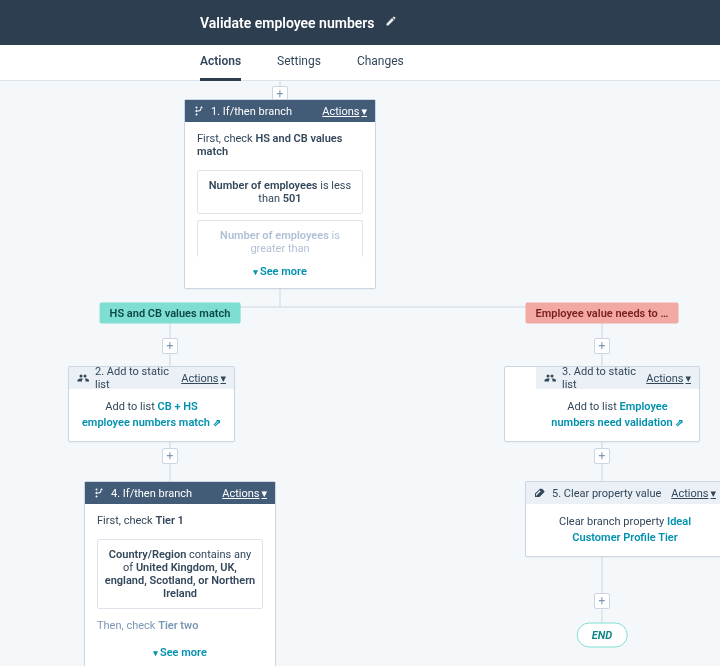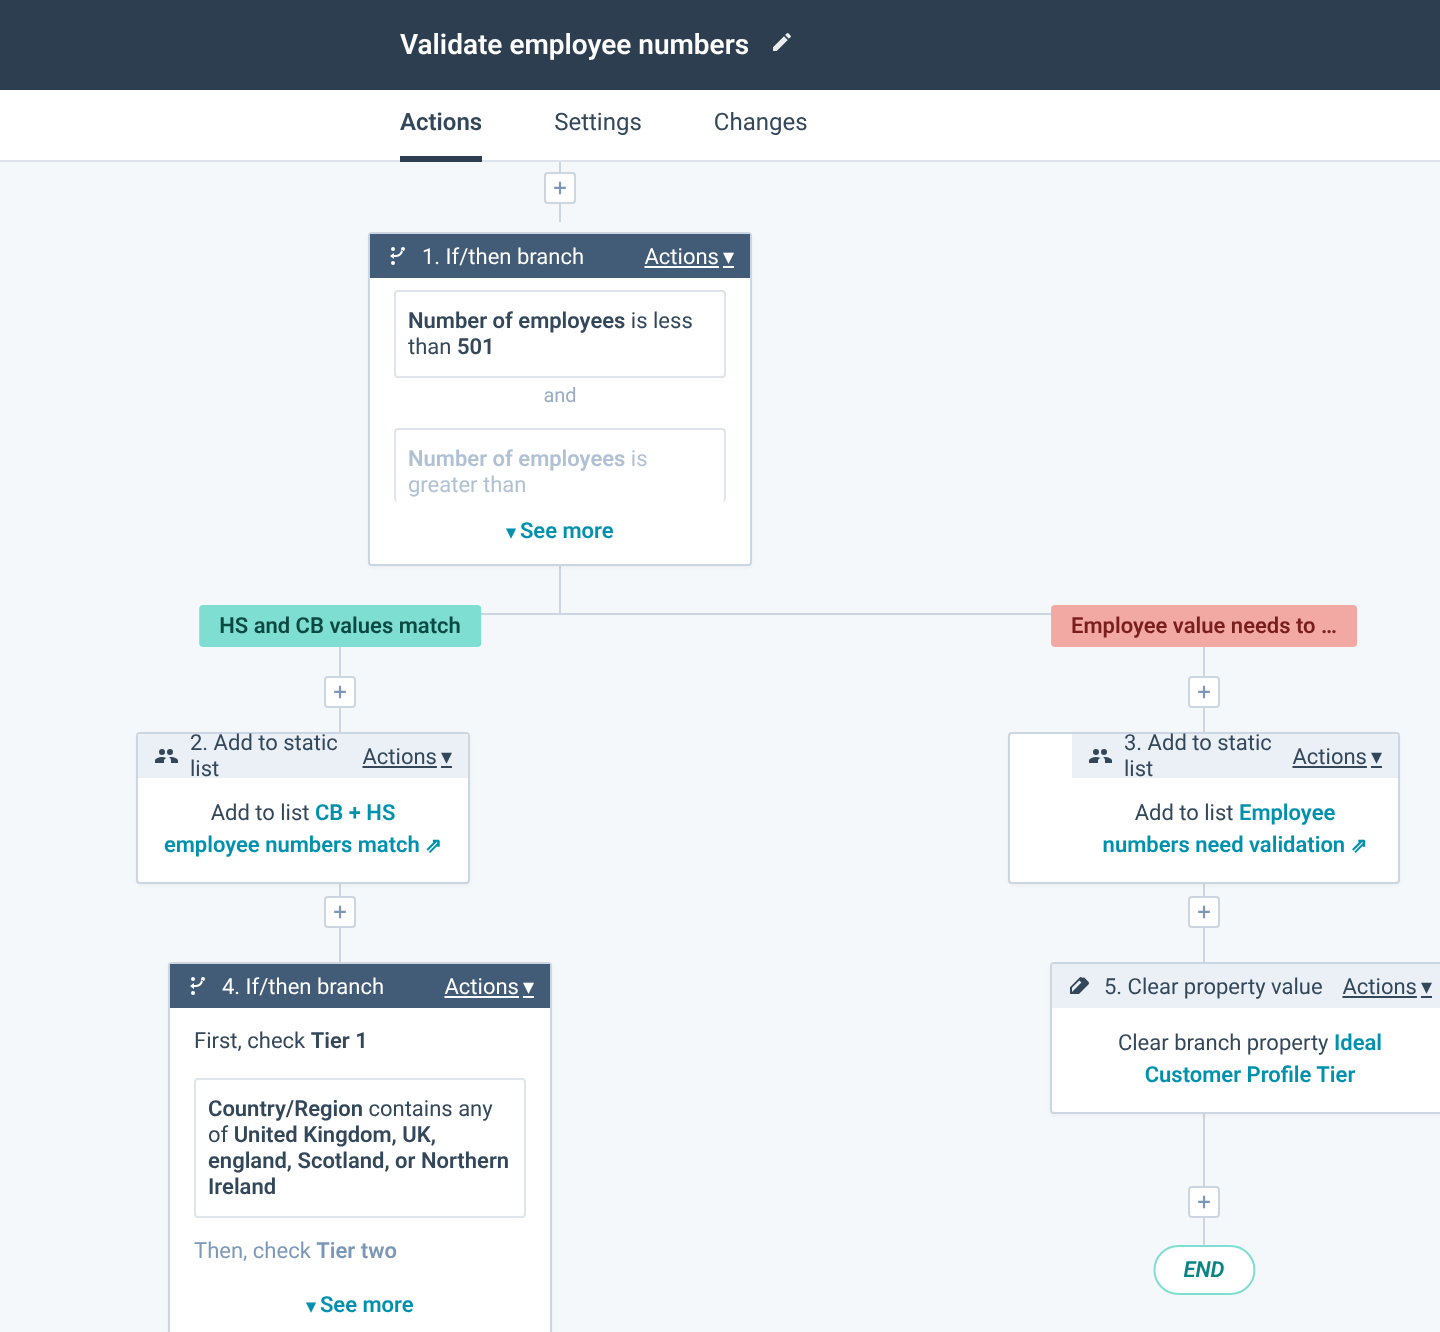--- a/index.html
+++ b/index.html
@@ -101,20 +101,21 @@
     font-size: 11px;
     line-height: 1.45;
     text-align: center;
   }
   .first-check { text-align:left; padding: 10px 12px 6px; font-size:11px; }
   .cond-box {
     border: 1px solid #dfe3eb;
     border-radius: 2px;
     margin: 6px 12px 0;
     padding: 8px 6px;
+    text-align:center;
     font-size: 11px;
     color: #33475b;
   }
   .cond-and {
     text-align:center;
     color: #99acc2;
     font-size: 10px;
     padding: 4px 0;
   }
   .cond-faded { color: #b0c1d4; }
@@ -190,39 +191,41 @@
   <div class="plus" style="left:280px; top:13px;">+</div>
   <div class="plus" style="left:170px; top:265px;">+</div>
   <div class="plus" style="left:602px; top:265px;">+</div>
   <div class="plus" style="left:170px; top:375px;">+</div>
   <div class="plus" style="left:602px; top:375px;">+</div>
   <div class="plus" style="left:602px; top:520px;">+</div>
 
   <div class="pill green" style="left:170px; top:232px;">HS and CB values match</div>
   <div class="pill red" style="left:602px; top:232px;">Employee value needs to …</div>
 
-  <div class="card" style="left:184px; top:35px; width:192px;">
+  <div class="card" style="left:184px; top:18px; width:192px;">
     <div class="card-header">
       <span class="hdr-left">
         <span class="hdr-icon">
           <svg viewBox="0 0 24 24" width="12" height="12" fill="currentColor">
               <path d="M7 3a2 2 0 100 4 2 2 0 000-4zm10 0a2 2 0 100 4 2 2 0 000-4zM7 17a2 2 0 100 4 2 2 0 000-4zm1-8v2h2a5 5 0 005-5h2a7 7 0 01-7 7H8v2l-4-3 4-3z"></path>
             </svg>
         </span>
         <span>1. If/then branch</span>
       </span>
       <span class="card-actions">
         <span>Actions</span>
         <span>▾</span>
       </span>
+    </div>
+    <div class="first-check">
+      <span>First, check</span> <b>HS and CB values match</b>
     </div>
     <div class="cond-box">
       <b>Number of employees</b><span> is less than </span><b>501</b>
     </div>
-    <div class="cond-and">and</div>
     <div class="cond-box cond-faded" style="border-bottom:none;margin-bottom:0;padding-bottom:2px;">
       <b>Number of employees</b><span> is greater than</span>
     </div>
     <div class="see-more">See more</div>
   </div>
 
   <div class="card" style="left:68px; top:285px; width:167px;">
     <div class="card-header light">
       <span class="hdr-left">
         <span class="hdr-icon">

